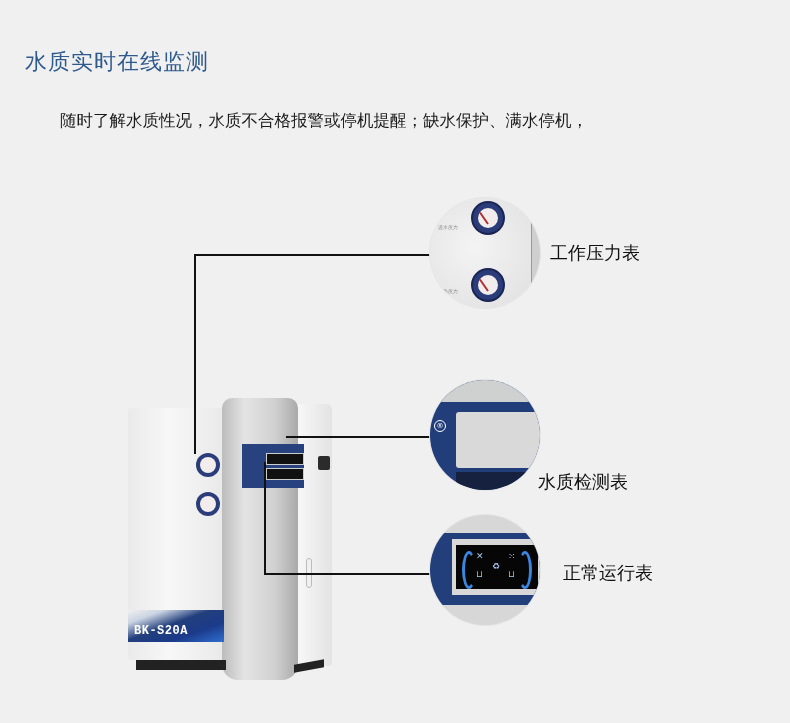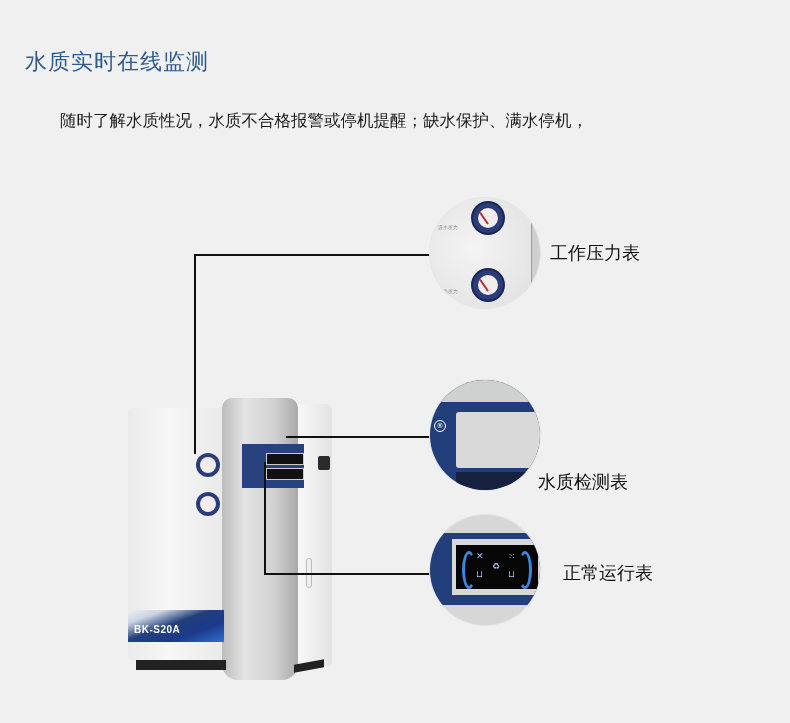--- a/index.html
+++ b/index.html
@@ -49,21 +49,21 @@
   .m-center { position:absolute; left:96px; top:0; width:76px; height:282px; background:linear-gradient(90deg,#bcbcbc,#e4e4e4 30%,#d0d0d0 70%,#a9a9a9); border-radius:10px 10px 16px 16px; }
   .m-panel { position:absolute; left:116px; top:46px; width:62px; height:44px; background:#27427f; }
   .m-disp1 { position:absolute; left:140px; top:55px; width:36px; height:10px; background:#111; border:1px solid #ccc; }
   .m-disp2 { position:absolute; left:140px; top:70px; width:36px; height:10px; background:#111; border:1px solid #ccc; }
   .m-gauge1 { position:absolute; left:70px; top:55px; width:24px; height:24px; border-radius:50%; background:#2a3c7a; }
   .m-gauge1::before, .m-gauge2::before { content:""; position:absolute; left:4px; top:4px; width:16px; height:16px; border-radius:50%; background:#f2ecec; }
   .m-gauge2 { position:absolute; left:70px; top:94px; width:24px; height:24px; border-radius:50%; background:#2a3c7a; }
   .m-handle { position:absolute; left:192px; top:58px; width:12px; height:14px; background:#2b2b2b; border-radius:2px; }
   .m-slot { position:absolute; left:180px; top:160px; width:4px; height:28px; border:1px solid #bbb; border-radius:3px; background:#f0f0f0; }
   .m-band { position:absolute; left:2px; top:212px; width:96px; height:32px; background:linear-gradient(160deg,#f0f0f0 0%,#cbd4e3 20%,#223f7c 45%,#1b3a8a 70%,#2f6fd0 100%); }
-  .m-brand { position:absolute; left:8px; top:226px; font-size:10px; font-weight:bold; color:#fff; font-family:Liberation Sans, sans-serif; letter-spacing:0.5px; }
+  .m-brand { position:absolute; left:8px; top:226px; font-size:12px; font-weight:bold; color:#fff; font-family:Liberation Mono, monospace; letter-spacing:0.5px; }
   .m-base { position:absolute; left:10px; top:262px; width:90px; height:10px; background:#222; }
   .m-base2 { position:absolute; left:168px; top:264px; width:30px; height:8px; background:#222; transform:skewY(-10deg); }
 </style>
 </head>
 <body>
 
 <h1 class="title">水质实时在线监测</h1>
 <p class="desc">
   <span>随时了解水质性况，水质不合格报警或停机提醒；缺水保护、满水停机，</span>
 </p>

